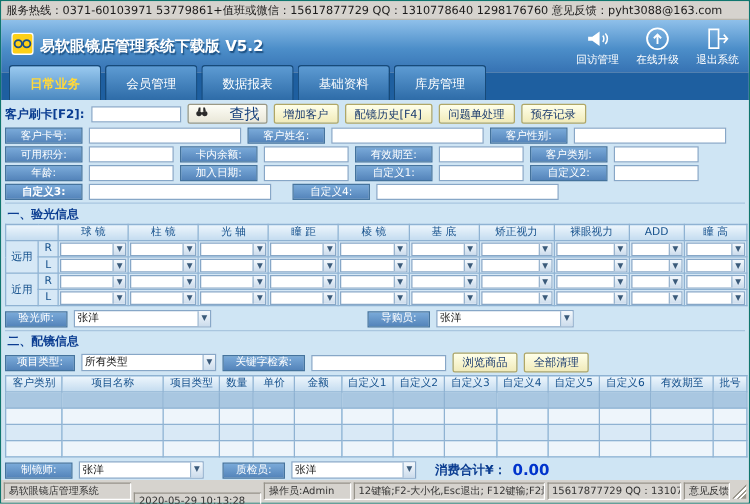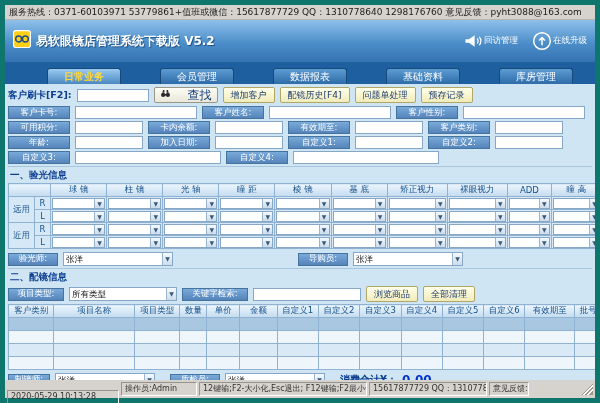--- a/index.html
+++ b/index.html
@@ -1,40 +1,40 @@
 <!DOCTYPE html>
 <html><head>
 <meta charset="utf-8">
 <style>
   * { box-sizing: border-box; margin: 0; padding: 0; }
   html,body { width:600px; height:403px; overflow:hidden;
     font-family:"DejaVu Sans","Liberation Sans",sans-serif; background:#d6d3ce; }
-  .window { width:600px; height:403px; border:5px solid #0f766e;
+  .window { width:600px; height:403px; border:1px solid #0f766e;
     background:#d6d3ce; display:flex; flex-direction:column; }
 
   
   .service-bar { height:15px; background:#d6d3ce; font-size:9px; color:#1b1b1b;
     display:flex; align-items:center; padding:0 4px; white-space:nowrap; overflow:hidden;
     border-bottom:1px solid #b9b5aa; }
 
   
   .titlebar { height:42px; background:linear-gradient(180deg,#8fc0ea 0%,#4c8ec9 55%,#3672b3 100%);
     display:flex; align-items:center; padding:0 8px; }
   .title-left { display:flex; align-items:center; gap:5px; }
   .app-title { color:#fff; font-weight:bold; font-size:12px; text-shadow:1px 1px 1px #1c4f80; }
   .title-actions { margin-left:auto; display:flex; gap:14px; }
-  .taction { display:flex; flex-direction:row; align-items:center; gap:1px; cursor:pointer; }
+  .taction { display:flex; flex-direction:column; align-items:center; gap:1px; cursor:pointer; }
   .taction .tlabel { color:#fff; font-size:8.5px; }
   .taction svg { display:block; }
 
   
   .tabbar { height:22px; background:#1e5fa0; display:flex; align-items:flex-end; padding:2px 6px 0 6px; }
-  .tab { height:16px; padding:0 16px; display:flex; align-items:center; margin-right:3px;
+  .tab { height:28px; padding:0 16px; display:flex; align-items:center; margin-right:3px;
     font-size:10px; color:#fff; background:linear-gradient(#5d9bd3,#2e6ca8);
-    border:1px solid #174a79; border-bottom:none; border-radius:3px 3px 0 0; cursor:pointer;margin-left:36px; }
+    border:1px solid #174a79; border-bottom:none; border-radius:3px 3px 0 0; cursor:pointer; }
   .tab.active { background:linear-gradient(#9acaf0,#4a88c0); color:#ffd83a; font-weight:bold; }
 
   
   .content { flex:1; background:#cfe5f4; padding:3px 3px 18px 3px; display:flex; flex-direction:column; overflow:hidden; }
   .row { display:flex; align-items:center; gap:5px; }
   .swipe-label { color:#0b3d91; font-weight:bold; font-size:9.5px; }
   .inp { height:13px; border:1px solid #87a7c7; background:#fff; font-size:9px; padding:0 2px;
     font-family:"DejaVu Sans","Liberation Sans",sans-serif; }
   .btn { height:16px; background:linear-gradient(#ffffe9,#f1ebba); border:1px solid #b0a766;
     border-radius:2px; font-size:9px; color:#1c3c6e; padding:0 7px; cursor:pointer;
@@ -110,20 +110,29 @@
       </div>
       <div class="taction">
         <span>
           <svg width="20" height="20" viewBox="0 0 24 24">
               <circle cx="12" cy="12" r="10" stroke="#fff" stroke-width="1.8" fill="none"></circle>
               <path d="M12 17V8M8.5 11.5L12 8l3.5 3.5" stroke="#fff" stroke-width="1.8" fill="none"></path>
             </svg>
         </span>
         <span class="tlabel">在线升级</span>
       </div>
+      <div class="taction">
+        <span>
+          <svg width="20" height="20" viewBox="0 0 24 24">
+              <path d="M4 3h9v18H4z" stroke="#fff" fill="none" stroke-width="1.6"></path>
+              <path d="M13 12h8M18 8l3.5 4L18 16" stroke="#fff" fill="none" stroke-width="1.6"></path>
+            </svg>
+        </span>
+        <span class="tlabel">退出系统</span>
+      </div>
     </div>
   </div>
 
   <div class="tabbar">
     <div class="tab active">日常业务</div>
     <div class="tab">会员管理</div>
     <div class="tab">数据报表</div>
     <div class="tab">基础资料</div>
     <div class="tab">库房管理</div>
   </div>
@@ -172,23 +181,23 @@
       <span class="lbl" style="width:62px;">年龄:</span>
       <input class="inp" style="width: 68px;">
       <span class="lbl" style="width:62px;">加入日期:</span>
       <input class="inp" style="width: 68px;">
       <span class="lbl" style="width:62px;">自定义1:</span>
       <input class="inp" style="width: 68px;">
       <span class="lbl" style="width:62px;">自定义2:</span>
       <input class="inp" style="width: 68px;">
     </div>
     <div class="row" style="margin-top:2px;">
-      <span class="lbl" style="width:62px;">自定义3:</span>
+      <span class="lbl" style="width:62px;font-weight:bold;">自定义3:</span>
       <input class="inp" style="width: 146px;">
-      <span class="lbl" style="width:62px;">自定义4:</span>
+      <span class="lbl" style="width:62px;margin-left:12px;">自定义4:</span>
       <input class="inp" style="width: 146px;">
     </div>
 
     <div class="sect">一、验光信息</div>
 
     <table class="grid">
       <colgroup>
         <col style="width:26px">
           <col style="width:16px">
         <col style="width:56px">
@@ -599,37 +608,38 @@
             <td></td>
             <td></td>
             <td></td>
             <td></td>
             <td></td>
         </tr>
       </tbody>
     </table>
 
     <div class="row" style="margin-top:3px;">
-      <span class="lbl" style="width:42px;">制镜师:</span>
+      <span class="lbl" style="width:54px;">制镜师:</span>
       <div class="combo std" style="width:100px;">
           <span class="cv">张洋</span>
           <span class="ca">▼</span>
         </div>
       <span class="lbl" style="width:50px; margin-left:10px;">质检员:</span>
       <div class="combo std" style="width:100px;">
           <span class="cv">张洋</span>
           <span class="ca">▼</span>
         </div>
       <span class="total-label">消费合计¥：</span>
       <span class="total-value">0.00</span>
     </div>
 
   </div>
 
   <div class="statusbar">
+    <span class="seg" style="width:112px;">易软眼镜店管理系统</span>
     <span class="seg" style="width:112px;margin-top:15px;">2020-05-29 10:13:28</span>
     <span class="seg" style="width:76px;">操作员:Admin</span>
     <span class="seg" style="width:168px;">12键输;F2-大小化,Esc退出; F12键输;F2最小化,Esc退出</span>
     <span class="seg" style="width:118px;">15617877729 QQ：1310778640 1298176760</span>
     <span class="seg" style="width:40px;">意见反馈:</span>
     <span class="grip"></span>
   </div>
 
 </div>
 

